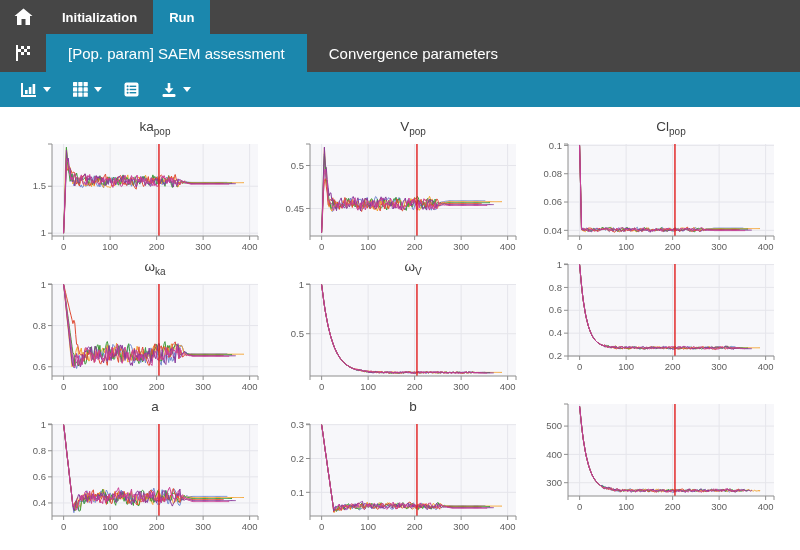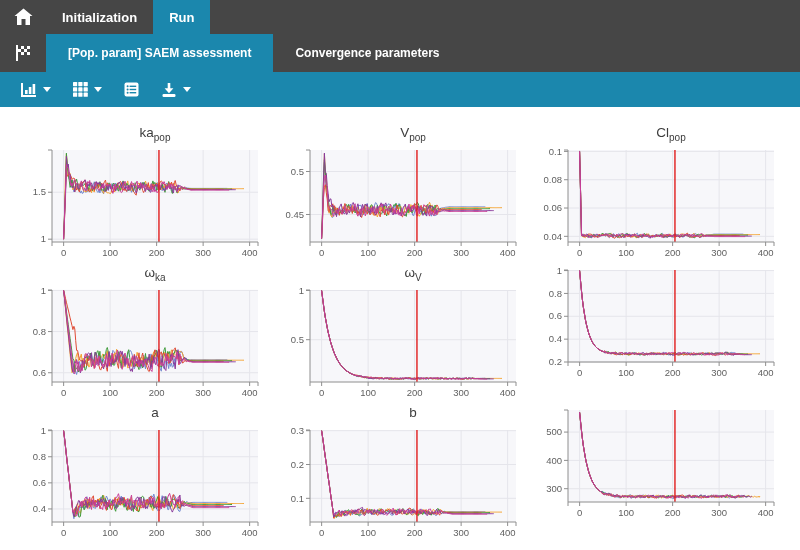--- a/index.html
+++ b/index.html
@@ -12,32 +12,32 @@
   .home-btn { width:46px; display:flex; align-items:center; justify-content:center;
     cursor:pointer; }
   .nav-tab { padding:0 16px; color:#fff; font-size:13px; font-weight:600;
     display:flex; align-items:center; cursor:pointer; white-space:nowrap; }
   .nav-tab.active { background:#1b87ad; height:40px; }
 
   .subbar { height:38px; background:#464646; display:flex; align-items:stretch;
     position:relative; z-index:2; }
   .flag-btn { width:46px; display:flex; align-items:center; justify-content:center;
     cursor:pointer; }
-  .sub-tab { padding:0 22px; color:#fff; font-size:12px; font-weight:700;
+  .sub-tab { padding:0 22px; color:#fff; font-size:15px; font-weight:400;
     display:flex; align-items:center; cursor:pointer; white-space:nowrap; }
   .sub-tab.active { background:#1b87ad; }
 
   .toolbar { height:35px; background:#1b87ad; display:flex; align-items:center;
     padding-left:20px; gap:22px; }
   .tool-btn { display:flex; align-items:center; gap:6px; cursor:pointer; }
   .caret-down { width:0; height:0; border-left:4px solid transparent;
     border-right:4px solid transparent; border-top:5px solid #fff; }
 
   
-  main { background:#fff; padding:17px 0 0 12px; }
+  main { background:#fff; padding:11px 0 0 12px; }
   #plots-grid { display:grid; grid-template-columns:258px 258px 258px;
     grid-auto-rows:140px; }
   .plot-cell { width:250px; }
   .plot-title { height:20px; line-height:18px; text-align:center; padding-left:36px;
     font-size:13.5px; color:#3d3d3d; }
   .plot-title sub { font-size:10px; }
   svg.plot { display:block; }
 </style>
 </head>
 <body>

